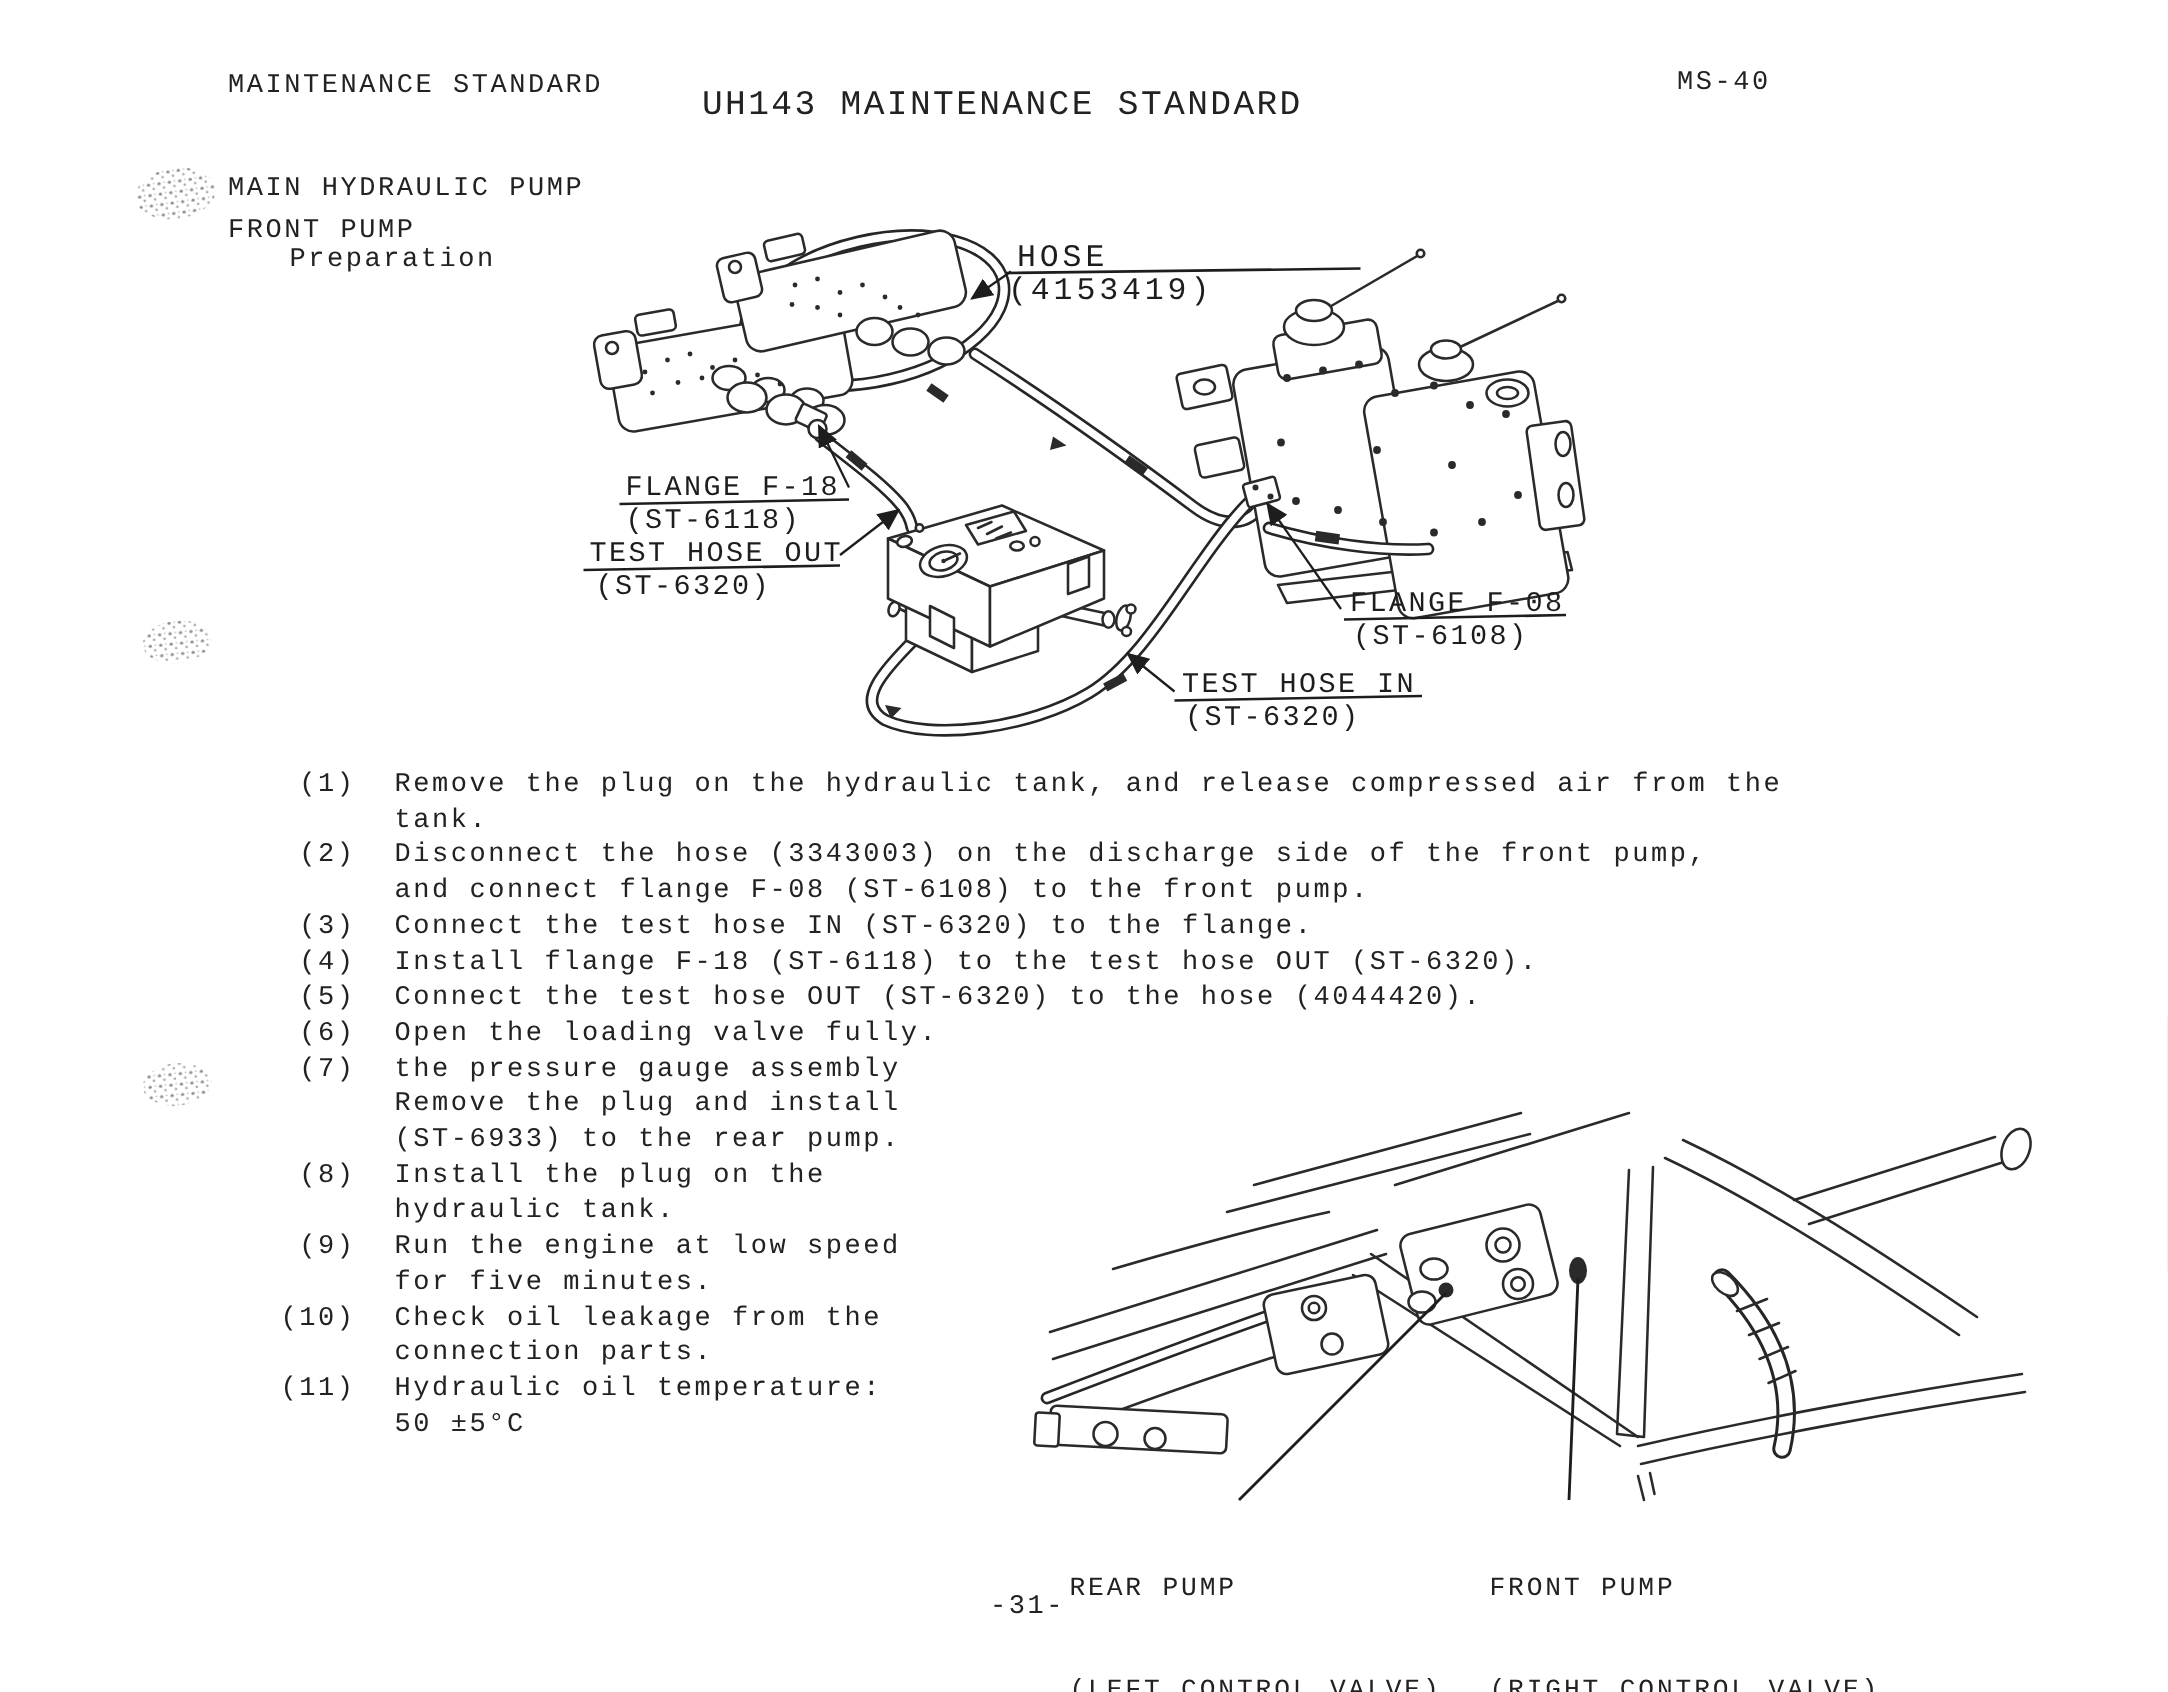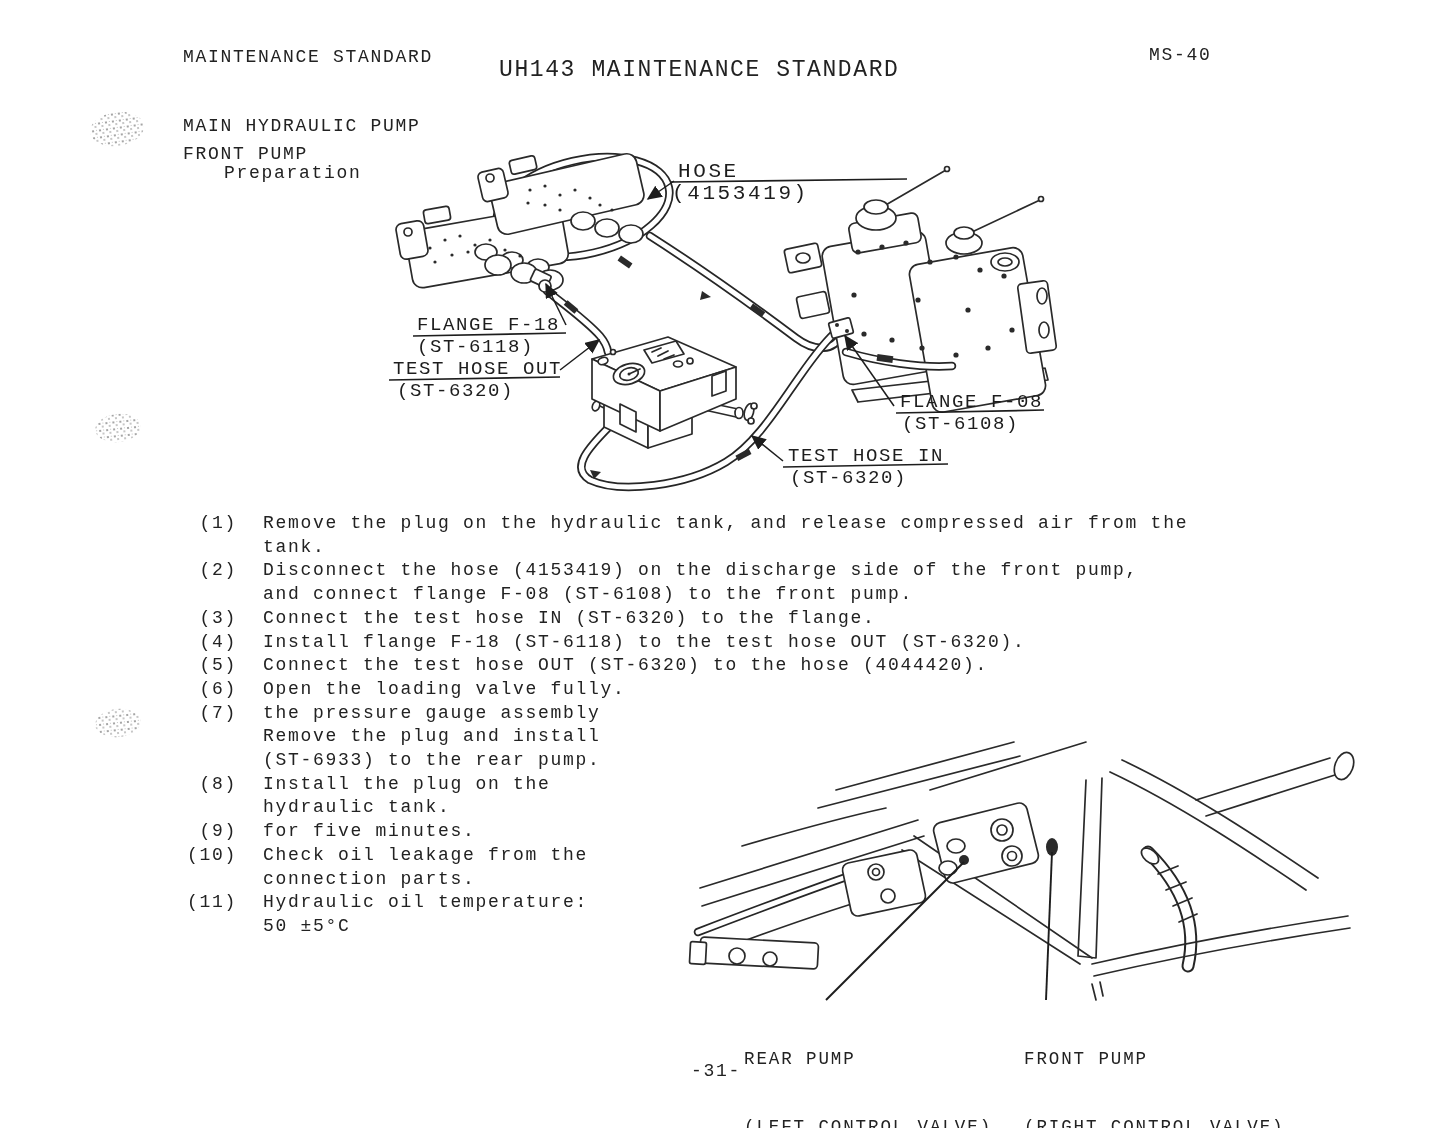--- a/index.html
+++ b/index.html
@@ -1,21 +1,21 @@
 <!DOCTYPE html>
 <html><head>
 <meta charset="utf-8">
 <style>
   html,body{margin:0;padding:0;background:#e8e8e8;}
   .page{
     position:relative;width:1445px;height:1128px;background:#ffffff;
     font-family:"Liberation Mono","DejaVu Sans Mono",monospace;color:#222;
     overflow:hidden;
   }
-  .abs{position:absolute;white-space:pre;margin-left:31px;}
+  .abs{position:absolute;white-space:pre;}
   .t-body{font-size:18px;letter-spacing:1.7px;line-height:23.7px;}
   .t-title{font-size:23px;letter-spacing:1.6px;}
   .t-caption{font-size:17.5px;letter-spacing:1.9px;line-height:22.5px;}
   #instr-list{position:absolute;left:185px;top:512px;}
   .instr{display:flex;align-items:flex-start;}
   .instr-num{width:52px;text-align:right;flex:none;}
   .instr-body{margin-left:26px;}
   svg text.dlab{font-family:"Liberation Mono","DejaVu Sans Mono",monospace;
     font-size:19px;letter-spacing:1.6px;fill:#1d1d1d;}
   svg text.dlab-big{font-size:21px;letter-spacing:2.6px;}
@@ -47,21 +47,21 @@
       <div class="instr">
         <div class="instr-num">(1)</div>
         <div class="instr-body">
           <div class="instr-line">Remove the plug on the hydraulic tank, and release compressed air from the</div>
           <div class="instr-line">tank.</div>
         </div>
       </div>
       <div class="instr">
         <div class="instr-num">(2)</div>
         <div class="instr-body">
-          <div class="instr-line">Disconnect the hose (4153419) on the discharge side of the front pump,</div>
+          <div class="instr-line">Disconnect the hose (3343003) on the discharge side of the front pump,</div>
           <div class="instr-line">and connect flange F-08 (ST-6108) to the front pump.</div>
         </div>
       </div>
       <div class="instr">
         <div class="instr-num">(3)</div>
         <div class="instr-body">
           <div class="instr-line">Connect the test hose IN (ST-6320) to the flange.</div>
         </div>
       </div>
       <div class="instr">
@@ -93,20 +93,21 @@
       <div class="instr">
         <div class="instr-num">(8)</div>
         <div class="instr-body">
           <div class="instr-line">Install the plug on the</div>
           <div class="instr-line">hydraulic tank.</div>
         </div>
       </div>
       <div class="instr">
         <div class="instr-num">(9)</div>
         <div class="instr-body">
+          <div class="instr-line">Run the engine at low speed</div>
           <div class="instr-line">for five minutes.</div>
         </div>
       </div>
       <div class="instr">
         <div class="instr-num">(10)</div>
         <div class="instr-body">
           <div class="instr-line">Check oil leakage from the</div>
           <div class="instr-line">connection parts.</div>
         </div>
       </div>

